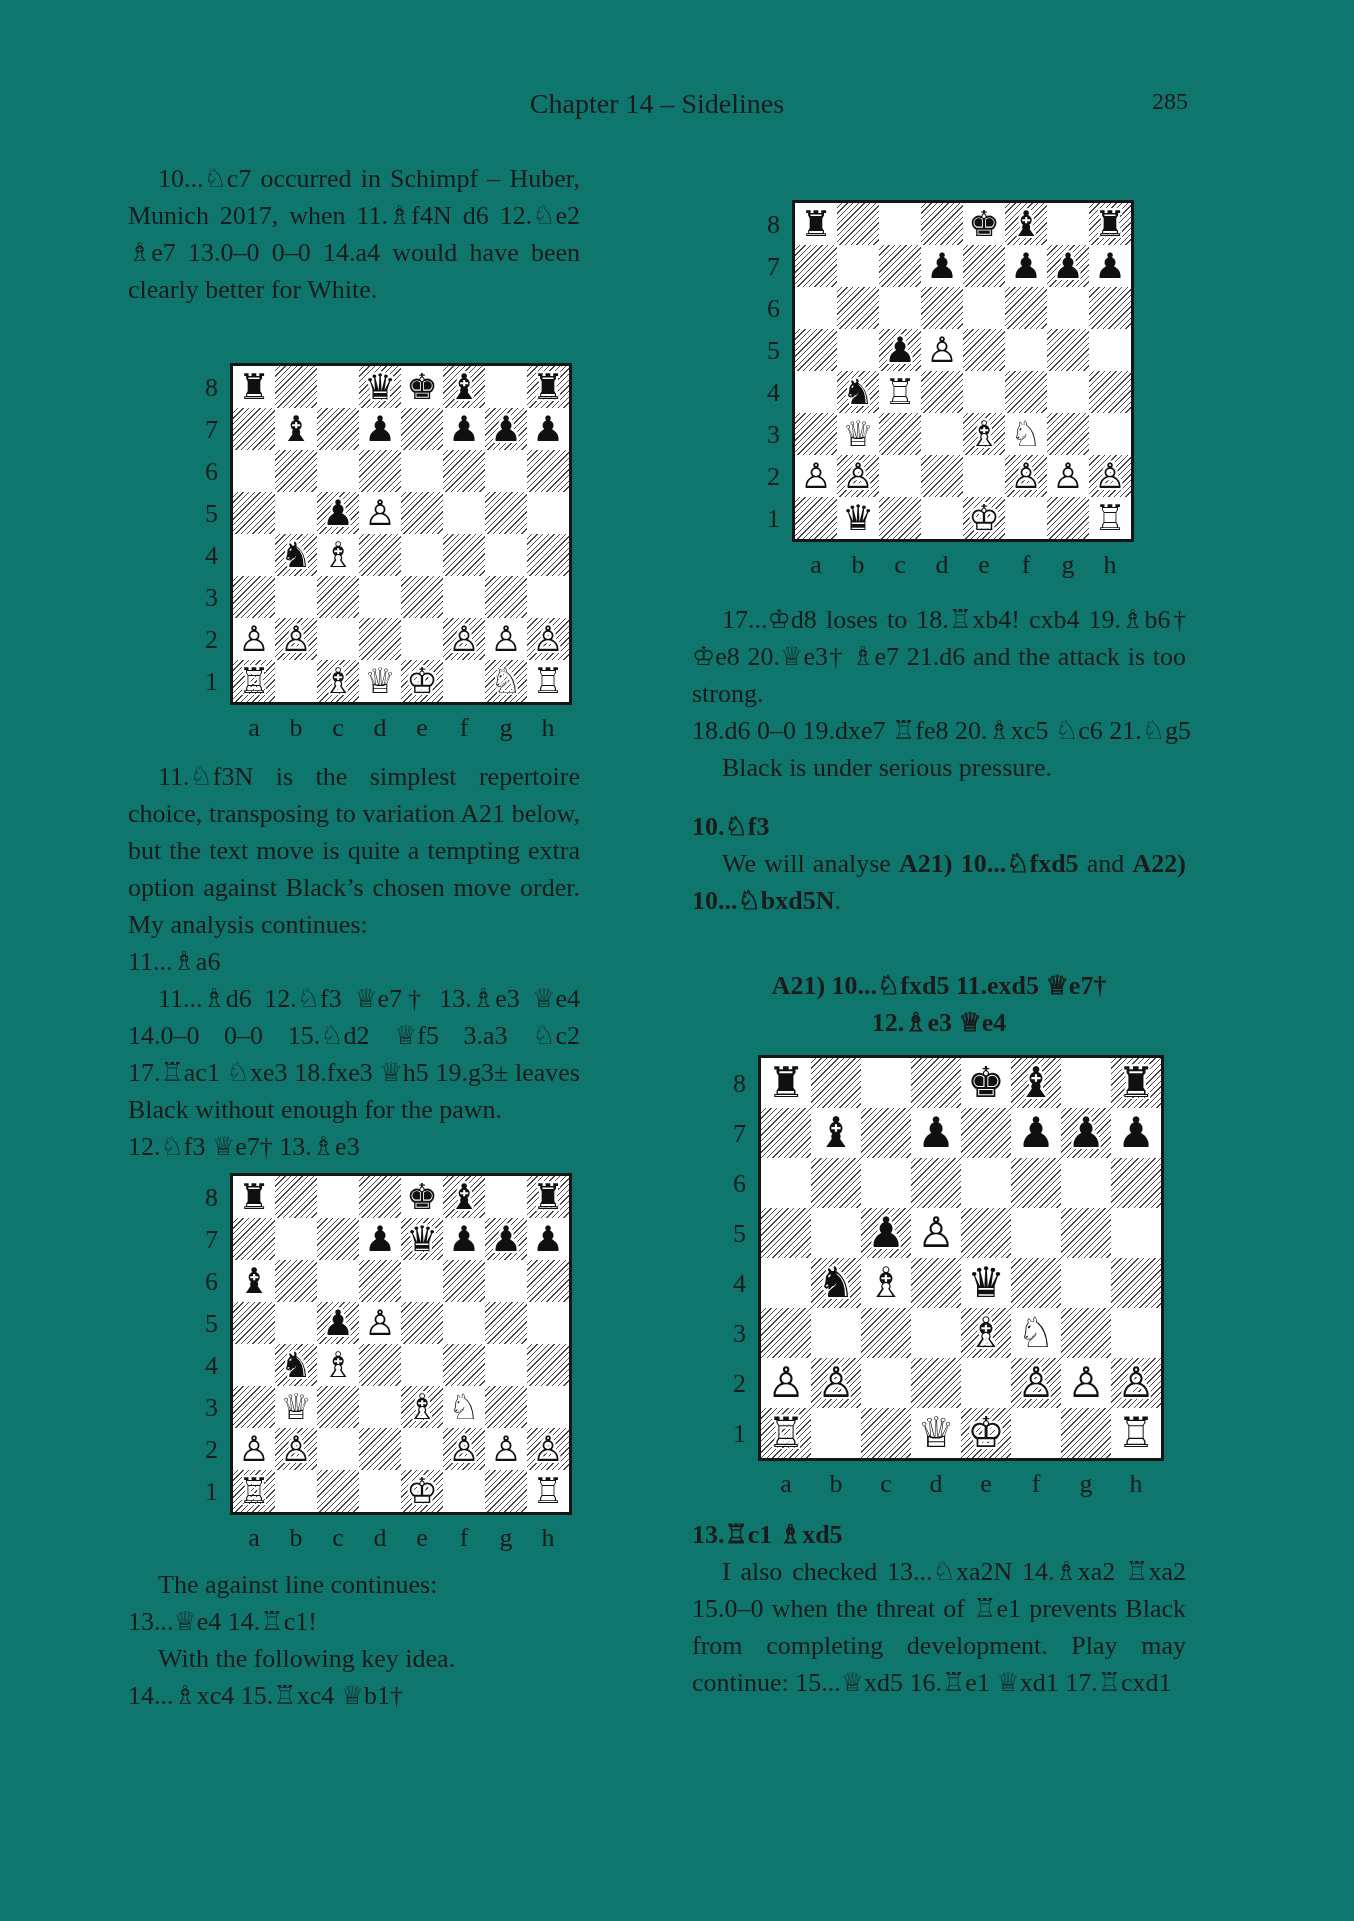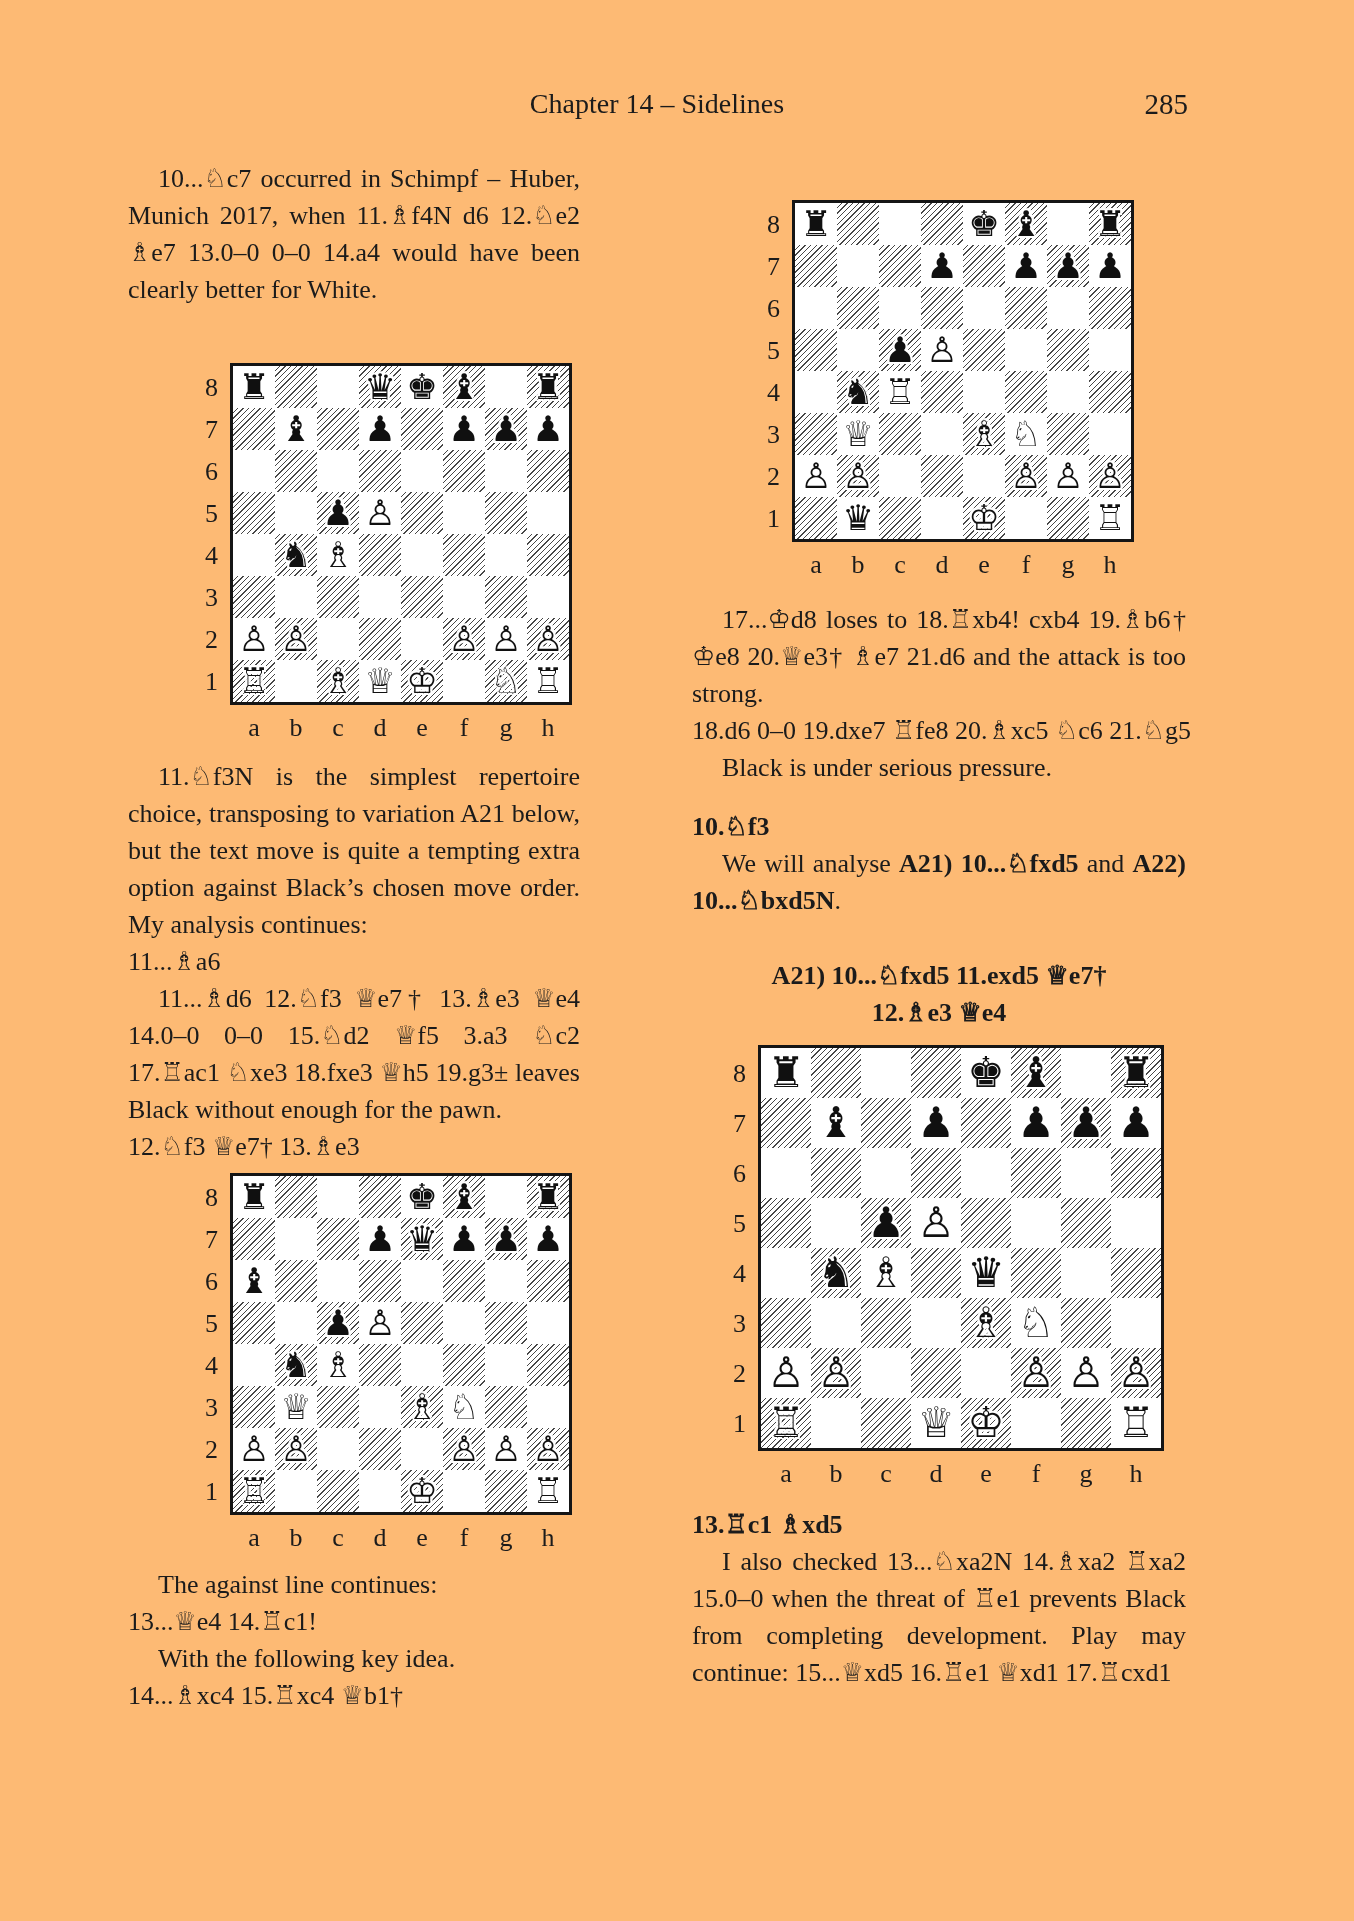--- a/index.html
+++ b/index.html
@@ -1,27 +1,27 @@
 <!DOCTYPE html>
 <html><head>
 <meta charset="utf-8">
 <style>
   html,body{margin:0;padding:0;background:#e8e8e8;}
   .page{
     position:relative;
     width:1354px;height:1921px;
     margin:0 auto;
-    background:#fdba74;
+    background:#0f766e;
     font-family:"Liberation Serif", "DejaVu Serif", serif;
     color:#1b1b1b;
     overflow:hidden;
   }
   .header{position:absolute;top:88px;left:128px;width:1058px;height:40px;}
   .header .title{display:block;text-align:center;font-size:28px;}
-  .header .pagenum{position:absolute;right:-2px;top:0;font-size:29px;}
+  .header .pagenum{position:absolute;right:-2px;top:0;font-size:24px;}
 
   .col{position:absolute;top:160px;font-size:26px;line-height:37px;}
   .col-left{left:128px;width:452px;}
   .col-right{left:692px;width:494px;}
 
   p{margin:0;}
   .para{text-align:justify;}
   .indent{text-indent:30px;}
   .moveline{white-space:nowrap;}
   .bold{font-weight:bold;}
@@ -50,21 +50,21 @@
   .sq.dark{background-image:repeating-linear-gradient(135deg,
       rgba(255,255,255,0) 0, rgba(255,255,255,0) 3px, #474747 3px, #474747 4px);}
   .piece{
     font-size:calc(var(--sq)*0.84);
     line-height:1;color:#101010;
     text-shadow:2px 0 0 #fff,-2px 0 0 #fff,0 2px 0 #fff,0 -2px 0 #fff,
       2px 2px 0 #fff,-2px 2px 0 #fff,2px -2px 0 #fff,-2px -2px 0 #fff;
   }
   .files{display:flex;margin-left:calc(var(--lab) + 3px);margin-top:4px;}
   .file-label{width:var(--sq);text-align:center;font-size:26px;}
-  .mt22{margin-top:22px;} .mt38{margin-top:38px;}
+  .mt22{margin-top:22px;} .mt38{margin-top:48px;}
 </style>
 </head>
 <body>
 
 <div class="page">
 
   <div class="header">
     <span class="title">Chapter 14 – Sidelines</span>
     <span class="pagenum">285</span>
   </div>

